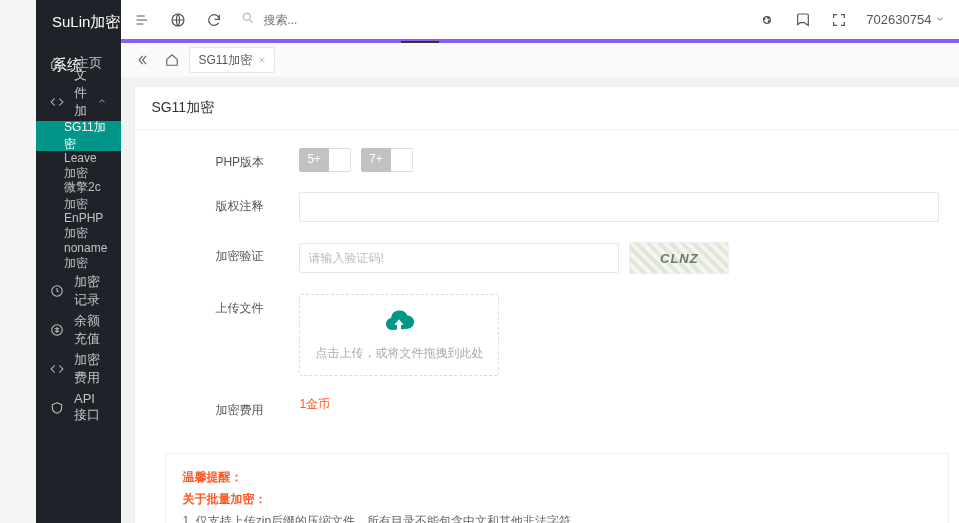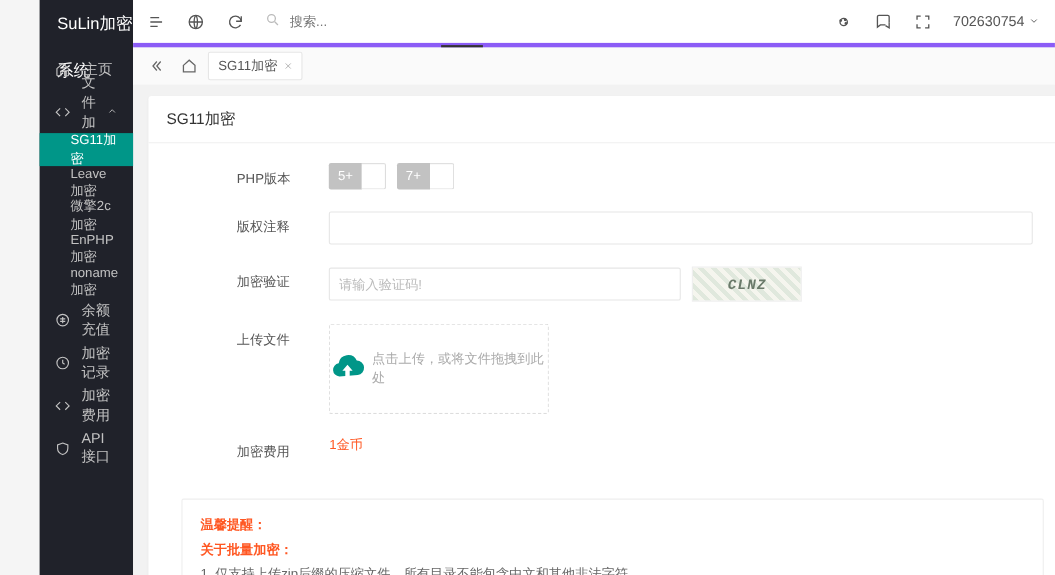--- a/index.html
+++ b/index.html
@@ -41,22 +41,22 @@
   .row .lbl { width: 84px; text-align: left; color: #555; font-size: 12px; padding-top: 6px; }
   .row .field { flex: 1; display: flex; align-items: center; gap: 10px; }
   .ver-btn { display: inline-flex; }
   .ver-btn .tag { background: #c2c2c2; color: #fff; font-size: 12px; padding: 4px 8px; border-radius: 2px 0 0 2px; }
   .ver-btn .box { width: 22px; height: 24px; border: 1px solid #ddd; border-left: none; border-radius: 0 2px 2px 0; background: #fff; }
   .txt { width: 640px; height: 30px; border: 1px solid #e6e6e6; border-radius: 2px; padding: 0 8px; font-size: 12px; color: #000000; outline: none; }
   .txt::placeholder { color: #bbb; }
   .captcha-input { width: 320px; }
   .captcha-img { width: 100px; height: 32px; border: 1px solid #eee; position: relative; background:
     repeating-linear-gradient(45deg, #e0e8dd 0 4px, #f5f5ee 4px 8px);
-    display: flex; align-items: center; justify-content: center; color: #6a7a6a; font-style: italic; font-weight: bold; letter-spacing: 1px; font-family: Liberation Mono, monospace; }
-  .upload { width: 200px; height: 82px; border: 1px dashed #ddd; border-radius: 2px; display: flex; flex-direction: row; align-items: center; justify-content: center; gap: 6px; color: #aaa; font-size: 12px; cursor: pointer; }
+    display: flex; align-items: center; justify-content: center; color: #6a7a6a; font-style: italic; font-weight: bold; letter-spacing: 1px; font-family: Liberation Sans, sans-serif; }
+  .upload { width: 200px; height: 82px; border: 1px dashed #ddd; border-radius: 2px; display: flex; flex-direction: column; align-items: center; justify-content: center; gap: 6px; color: #aaa; font-size: 12px; cursor: pointer; }
   .upload svg { width: 32px; height: 28px; }
   .coin { color: #ff5722; font-size: 12px; }
 
   .tips { border: 1px solid #eee; border-radius: 2px; padding: 12px 16px; margin: 16px 30px; font-size: 12px; line-height: 22px; color: #666; }
   .tips .title { color: #ff5722; font-weight: bold; }
 </style>
 </head>
 <body>
 
 <div class="app">
@@ -97,33 +97,33 @@
       <span>EnPHP加密</span>
     </div>
     <div class="menu-item sub">
       <span>noname加密</span>
     </div>
 
     <div class="menu-item">
       <span class="icon">
           <svg viewBox="0 0 24 24">
             <circle cx="12" cy="12" r="9"></circle>
+            <path d="M12 7v5l3 2"></path>
+          </svg>
+        </span>
+      <span>加密记录</span>
+    </div>
+    <div class="menu-item">
+      <span class="icon">
+          <svg viewBox="0 0 24 24">
+            <circle cx="12" cy="12" r="9"></circle>
             <path d="M8 10h8M8 14h8M12 7v10"></path>
           </svg>
         </span>
       <span>余额充值</span>
-    </div>
-    <div class="menu-item">
-      <span class="icon">
-          <svg viewBox="0 0 24 24">
-            <circle cx="12" cy="12" r="9"></circle>
-            <path d="M12 7v5l3 2"></path>
-          </svg>
-        </span>
-      <span>加密记录</span>
     </div>
     <div class="menu-item">
       <span class="icon">
           <svg viewBox="0 0 24 24">
             <path d="M8 6l-6 6 6 6M16 6l6 6-6 6"></path>
           </svg>
         </span>
       <span>加密费用</span>
     </div>
     <div class="menu-item">

